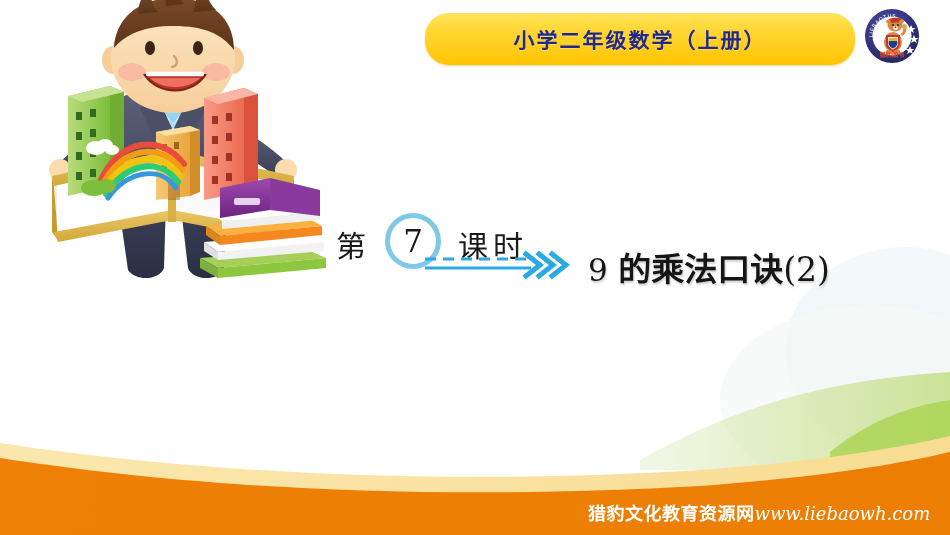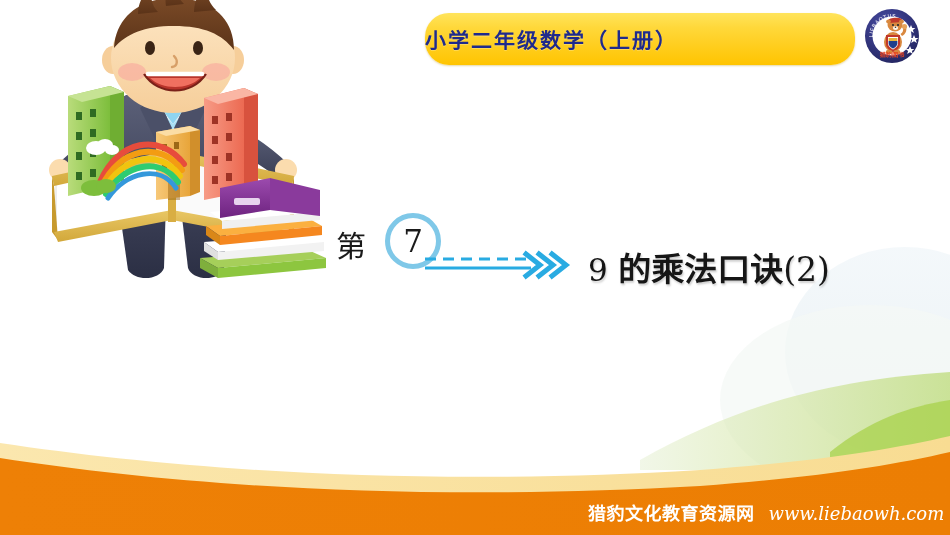--- a/index.html
+++ b/index.html
@@ -17,21 +17,21 @@
 
   
   .bg-layer{position:absolute;left:0;top:0;width:950px;height:535px;pointer-events:none;}
 
   
   .title-banner{
     position:absolute;left:425px;top:13px;width:430px;height:52px;
     border-radius:24px;
     background:linear-gradient(to bottom,#FFE45C 0%,#FFD83A 28%,#FFCE1F 62%,#FFC400 100%);
     box-shadow:0 1px 2px rgba(180,140,0,.35);
-    display:flex;align-items:center;
+    display:flex;align-items:center;justify-content:center;
   }
   .title-banner-text{
     color:#1F2A8C;
     font-family:"DejaVu Serif","Liberation Serif",serif;
     font-weight:bold;
     font-size:21px;
     letter-spacing:2px;
     white-space:nowrap;
     text-shadow:0 1px 0 rgba(255,255,255,.25);
   }
@@ -91,21 +91,21 @@
     position:absolute;left:588px;top:499px;
     white-space:nowrap;color:#ffffff;
     font-size:18px;
   }
   .footer-text .cn{
     font-family:"DejaVu Serif","Liberation Serif",serif;
     font-weight:bold;letter-spacing:.5px;
   }
   .footer-text .url{
     font-family:"DejaVu Serif","Liberation Serif",serif;
-    font-style:italic;font-size:18px;padding-left:14px;
+    font-style:italic;font-size:18px;padding-left:0;
   }
 </style>
 </head>
 <body>
 
 <div class="slide">
 
   <svg class="bg-layer" viewBox="0 0 950 535" xmlns="http://www.w3.org/2000/svg">
     <defs>
       <linearGradient id="gGreenSwoosh" x1="0" y1="0" x2="0" y2="1">
@@ -393,20 +393,21 @@
       <ellipse cx="33" cy="44" rx="3.2" ry="2.2" fill="#D9883F"></ellipse>
     </g>
 
     <text x="28" y="49" text-anchor="middle" font-size="6.2" fill="#E8431F" font-family="'DejaVu Serif',serif" font-weight="bold">猎豹图书</text>
   </svg>
 
   <div class="lesson-row">
     <span class="lesson-di">第</span>
     <div class="lesson-circle"></div>
     <span class="lesson-num">7</span>
+    <span class="lesson-ks">课时</span>
   </div>
 
   <svg class="arrow-wrap" viewBox="0 0 150 32" xmlns="http://www.w3.org/2000/svg">
     <line x1="0" y1="9" x2="102" y2="9" stroke="#29ABE2" stroke-width="3.2" stroke-dasharray="11 7" stroke-linecap="butt"></line>
     <line x1="0" y1="18" x2="106" y2="18" stroke="#29ABE2" stroke-width="3"></line>
     <g fill="none" stroke="#29ABE2" stroke-width="5" stroke-linecap="square">
       <polyline points="101,4 115,15 101,26"></polyline>
       <polyline points="114,4 128,15 114,26"></polyline>
       <polyline points="127,4 141,15 127,26"></polyline>
     </g>

